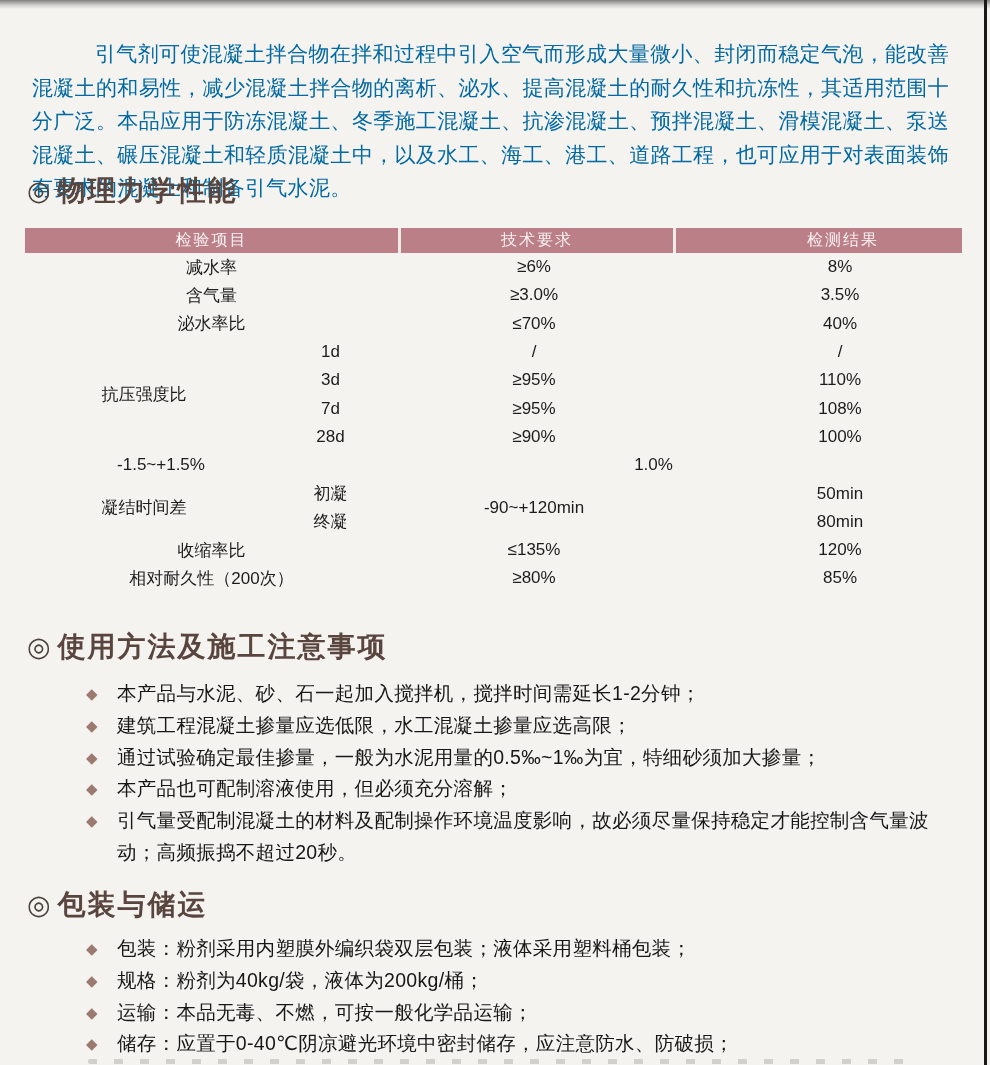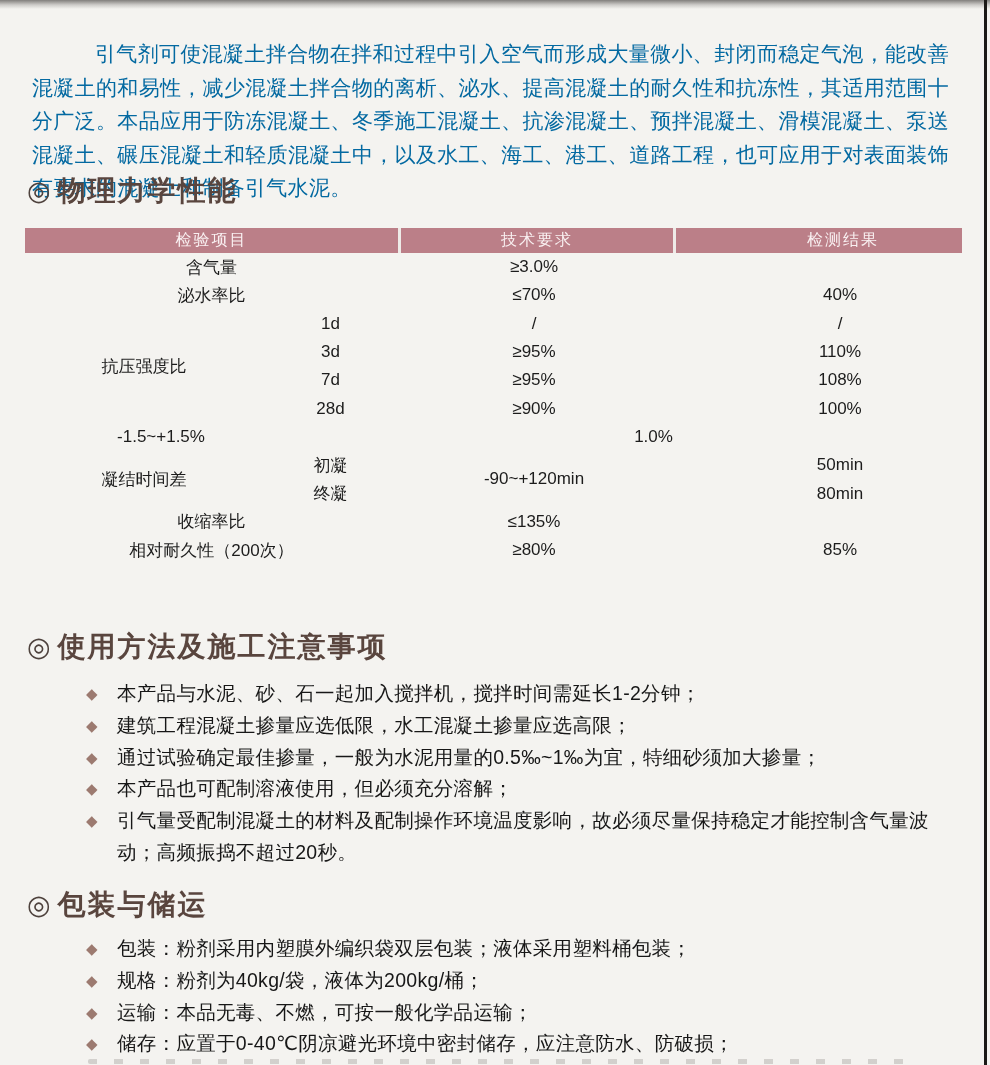--- a/index.html
+++ b/index.html
@@ -128,22 +128,28 @@
   </div>
 
   <div class="table">
     <div class="thead">
       <div class="th c1">检验项目</div>
       <div class="th c2">技术要求</div>
       <div class="th c3">检测结果</div>
     </div>
 
     <div class="tr">
+      <div class="td c1">减水率</div>
+      <div class="td c2">≥6%</div>
+      <div class="td c3">8%</div>
+    </div>
+    <div class="tr">
       <div class="td c1">含气量</div>
       <div class="td c2">≥3.0%</div>
+      <div class="td c3">3.5%</div>
     </div>
     <div class="tr">
       <div class="td c1">泌水率比</div>
       <div class="td c2">≤70%</div>
       <div class="td c3">40%</div>
     </div>
 
     <div class="tr">
       <div class="c1 grp">
         <div class="grp-label">抗压强度比</div>
@@ -184,20 +190,21 @@
       <div class="c2 single">-90~+120min</div>
       <div class="c3 stack">
         <div class="cell">50min</div>
         <div class="cell">80min</div>
       </div>
     </div>
 
     <div class="tr">
       <div class="td c1">收缩率比</div>
       <div class="td c2">≤135%</div>
+      <div class="td c3">120%</div>
     </div>
     <div class="tr">
       <div class="td c1">相对耐久性（200次）</div>
       <div class="td c2">≥80%</div>
       <div class="td c3">85%</div>
     </div>
   </div>
 
   <div class="section-heading" id="heading-usage">
     <span class="marker">◎</span>

